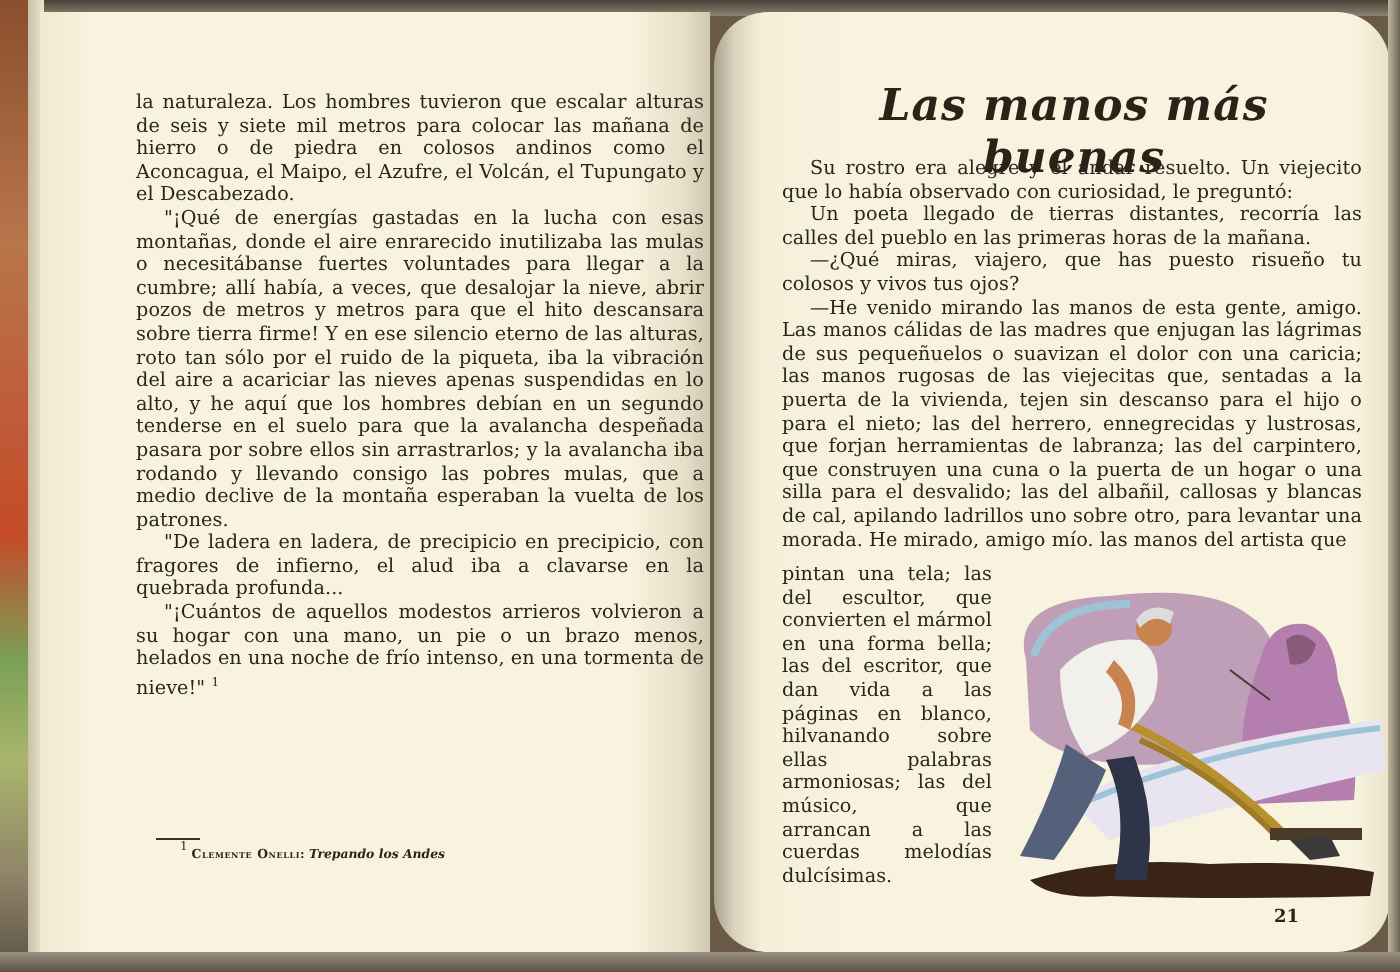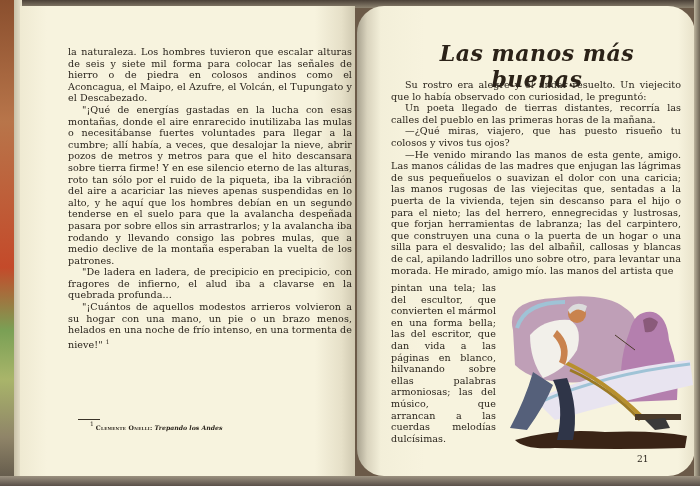--- a/index.html
+++ b/index.html
@@ -61,36 +61,36 @@
   .footnote-rule {
     position:absolute; left:58px; top:413px; width:22px; height:1px; background:#3a3228;
   }
   .footnote {
     position:absolute; left:70px; top:414px; font-size:6.2px; color:#2a241c;
   }
   .footnote .author { font-variant:small-caps; font-weight:bold; letter-spacing:0.3px; }
   .footnote .book { font-style:italic; font-weight:bold; }
   .page-num { position:absolute; font-size:9px; color:#2a241c; }
   .page-left .page-num { left:54px; top:476px; }
-  .page-right .page-num { left:280px; top:448px; }
+  .page-right .page-num { left:280px; top:448px;font-weight:bold; }
   .illustration {
     position:absolute; left:138px; top:284px; width:200px; height:160px;
   }
   sup { font-size:6px; vertical-align:4px; }
 </style>
 </head>
 <body>
 
 <div class="scan">
   <div class="top-shadow"></div>
   <div class="left-edge"></div>
 
   <div class="page page-left">
     <div class="text-block left-text">
-      <p>la naturaleza. Los hombres tuvieron que escalar alturas de seis y siete mil forma para colocar las señales de hierro o de piedra en colosos andinos como el Aconcagua, el Maipo, el Azufre, el Volcán, el Tupungato y el Descabezado.</p>
+      <p>la naturaleza. Los hombres tuvieron que escalar alturas de seis y siete mil metros para colocar las mañana de hierro o de piedra en colosos andinos como el Aconcagua, el Maipo, el Azufre, el Volcán, el Tupungato y el Descabezado.</p>
       <p class="indent">"¡Qué de energías gastadas en la lucha con esas montañas, donde el aire enrarecido inutilizaba las mulas o necesitábanse fuertes voluntades para llegar a la cumbre; allí había, a veces, que desalojar la nieve, abrir pozos de metros y metros para que el hito descansara sobre tierra firme! Y en ese silencio eterno de las alturas, roto tan sólo por el ruido de la piqueta, iba la vibración del aire a acariciar las nieves apenas suspendidas en lo alto, y he aquí que los hombres debían en un segundo tenderse en el suelo para que la avalancha despeñada pasara por sobre ellos sin arrastrarlos; y la avalancha iba rodando y llevando consigo las pobres mulas, que a medio declive de la montaña esperaban la vuelta de los patrones.</p>
       <p class="indent">"De ladera en ladera, de precipicio en precipicio, con fragores de infierno, el alud iba a clavarse en la quebrada profunda...</p>
       <p class="indent"><span>"¡Cuántos de aquellos modestos arrieros volvieron a su hogar con una mano, un pie o un brazo menos, helados en una noche de frío intenso, en una tormenta de nieve!"</span> <sup>1</sup></p>
     </div>
     <div class="footnote-rule"></div>
     <div class="footnote">
       <sup>1</sup>
       <span class="author">Clemente Onelli:</span>
       <span class="book">Trepando los Andes</span>
     </div>

